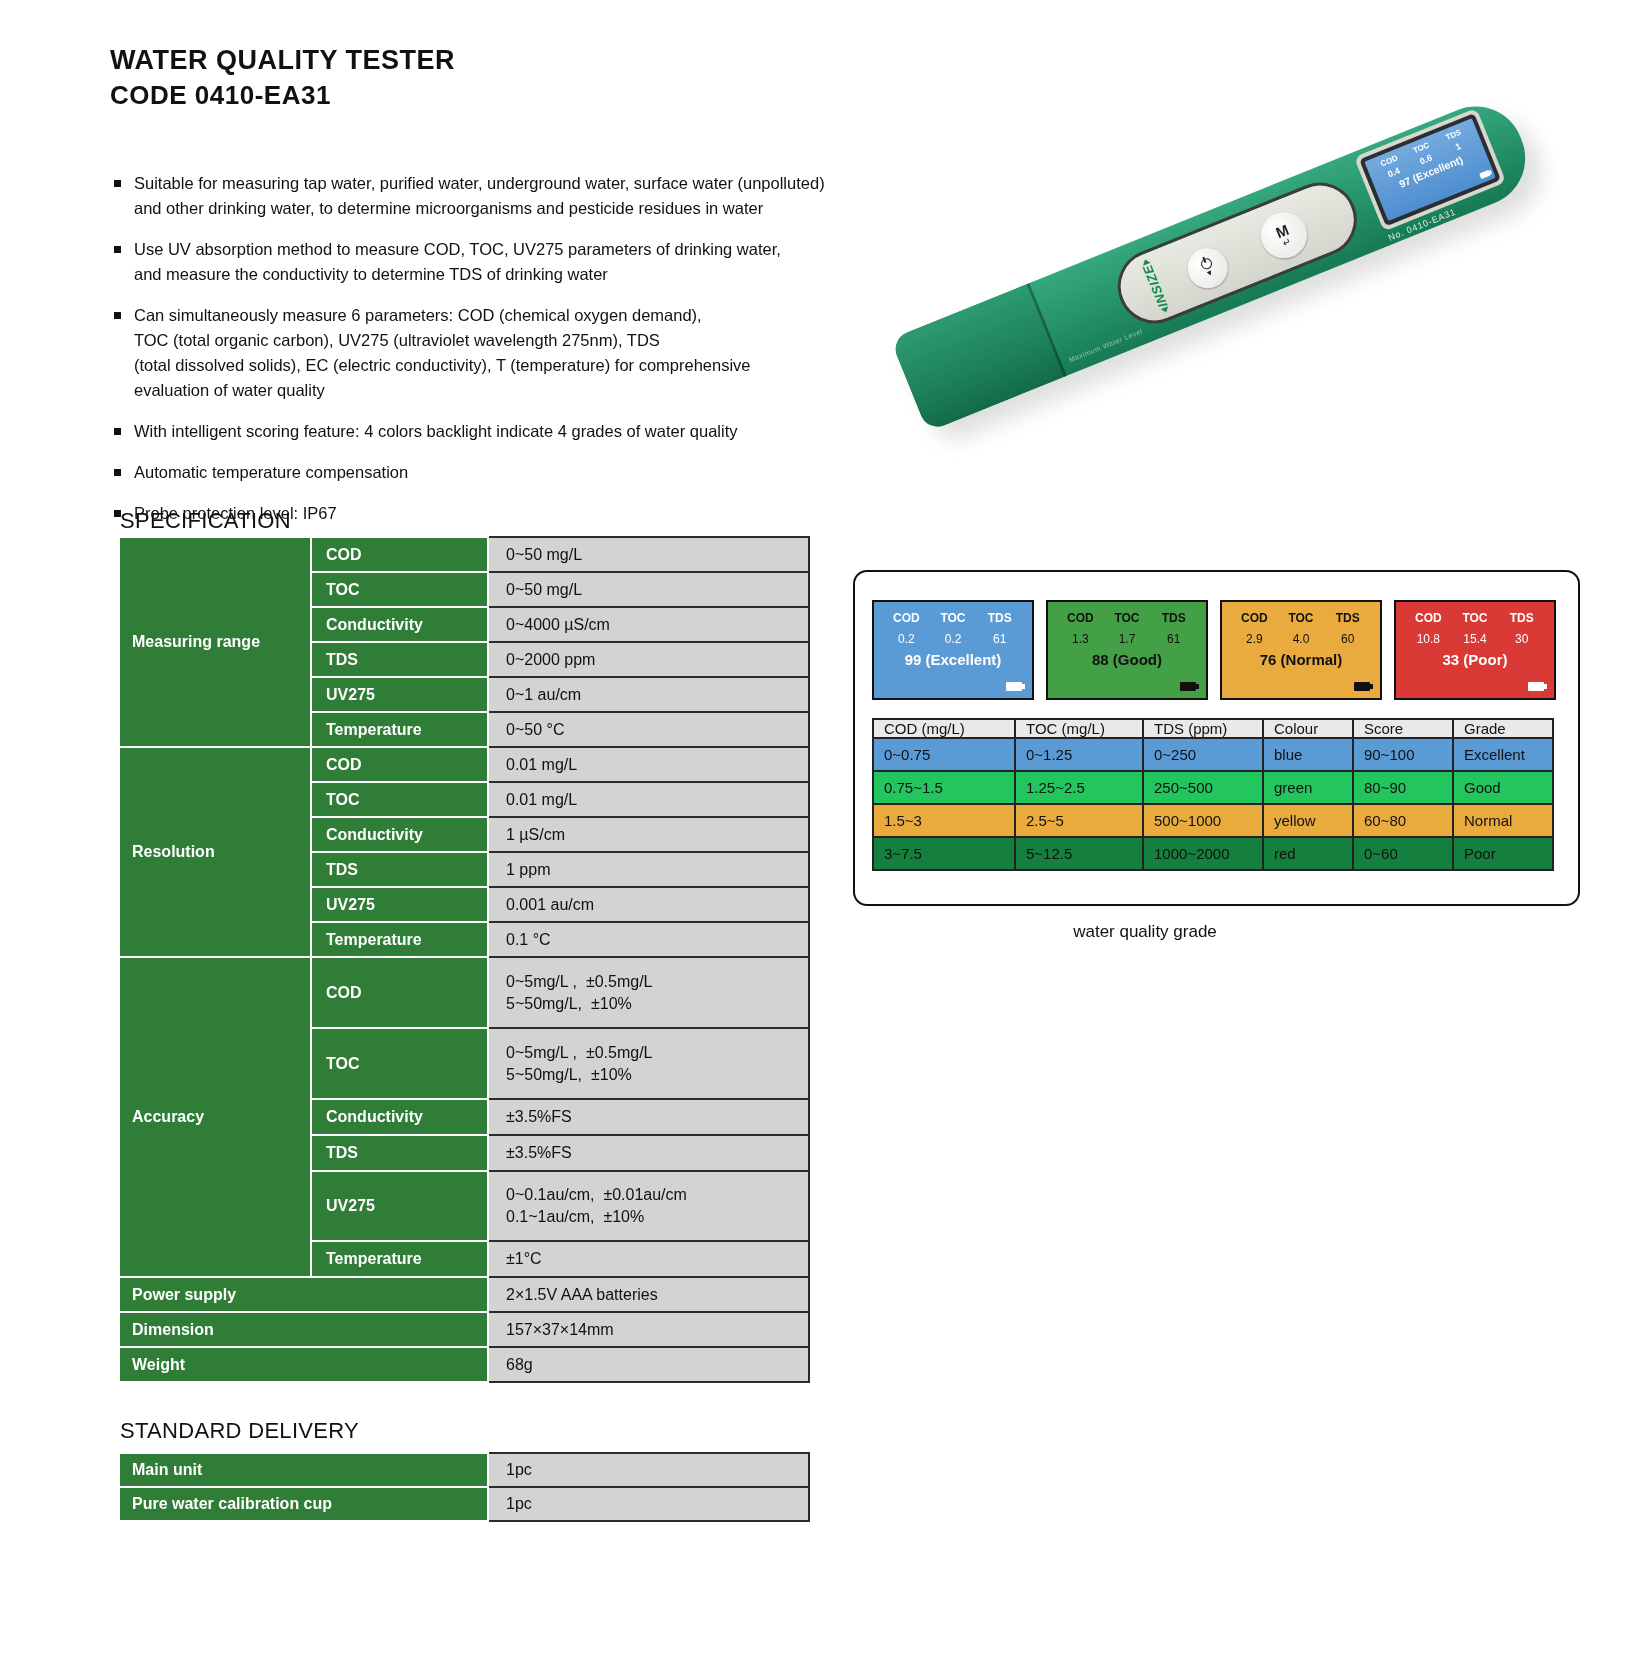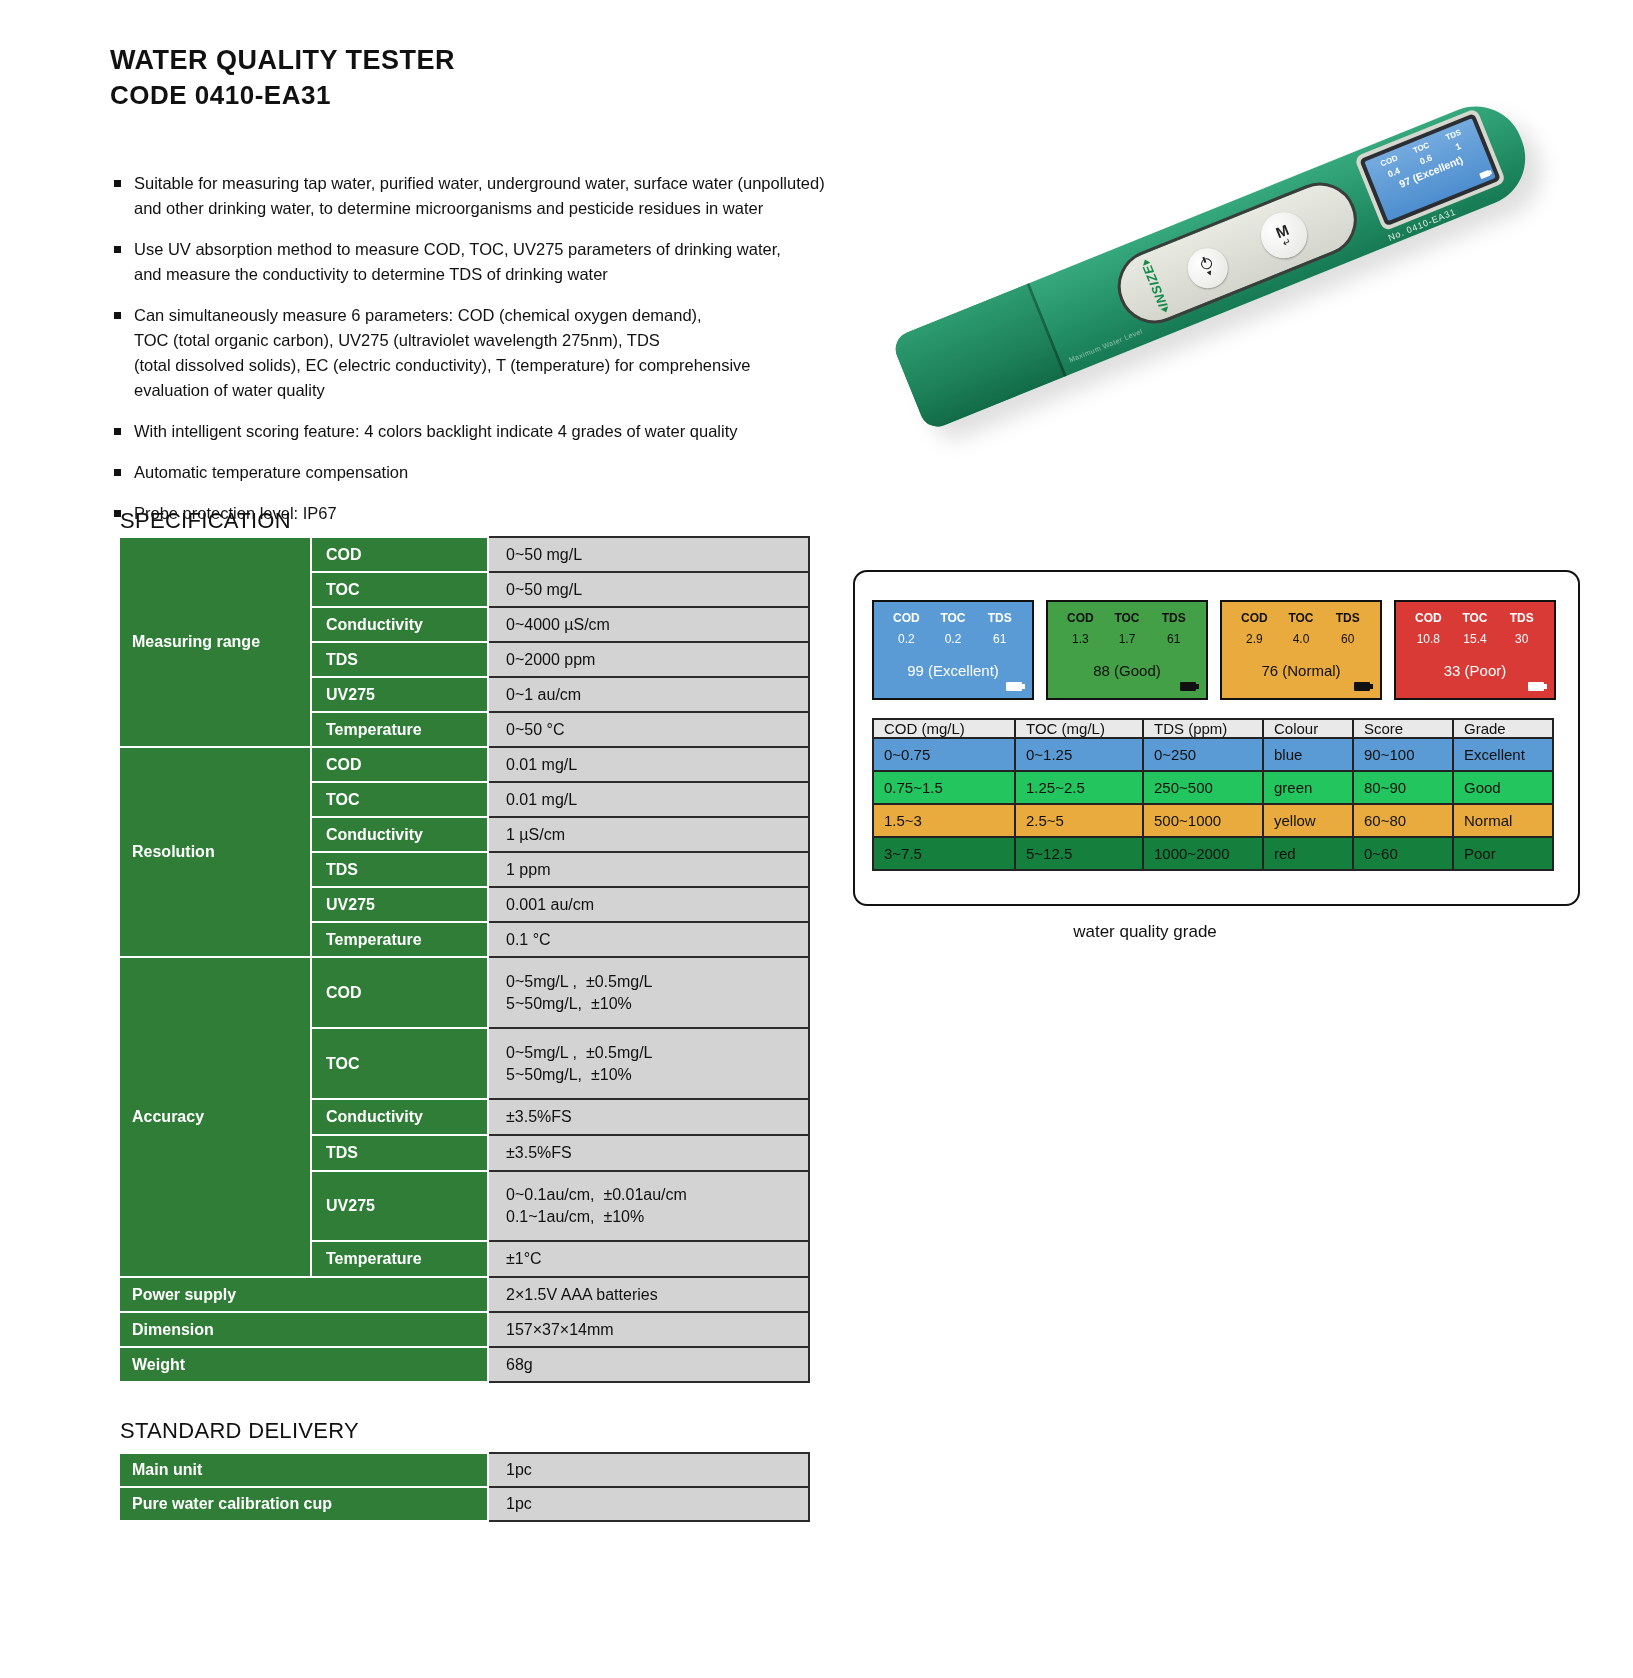--- a/index.html
+++ b/index.html
@@ -37,21 +37,21 @@
   tr.r34 { height:34px; }
 
   
   .grade-panel { position:absolute; left:853px; top:570px; width:727px; height:336px;
     border:2px solid #111; border-radius:14px; background:#fff; padding:28px 17px 0 17px; }
   .lcd-row { display:flex; gap:12px; }
   .lcd { position:relative; width:162px; height:100px; border:2px solid #111; padding:9px 9px 0 9px; }
   .lcd-grid { display:grid; grid-template-columns:1fr 1fr 1fr; row-gap:7px; justify-items:center; }
   .lcd-lab { font-size:12px; font-weight:bold; }
   .lcd-val { font-size:12px; }
-  .lcd-score { text-align:center; font-size:15px; margin-top:16px; }
+  .lcd-score { text-align:center; font-size:15px; margin-top:5px;font-weight:bold; }
   .batt { position:absolute; right:10px; bottom:7px; width:16px; height:9px; border-radius:1px; background:currentColor; display:inline-block; }
   .batt .batt-nub { position:absolute; right:-3px; top:2px; width:3px; height:5px; background:currentColor; display:block; }
 
   .grade-table { border-collapse:collapse; table-layout:fixed; margin-top:18px; border:2px solid #222; }
   .grade-table th, .grade-table td { border:2px solid #222; font-weight:normal; font-size:15px; text-align:left; padding-left:10px; }
   .grade-table th { background:#e9e9e9; height:18px; }
   .grade-table td { height:33px; }
   .grade-table col.gc1{width:142px}.grade-table col.gc2{width:128px}.grade-table col.gc3{width:120px}
   .grade-table col.gc4{width:90px}.grade-table col.gc5{width:100px}.grade-table col.gc6{width:100px}
   .grade-caption { position:absolute; left:980px; top:922px; width:330px; text-align:center; font-size:17px; }

